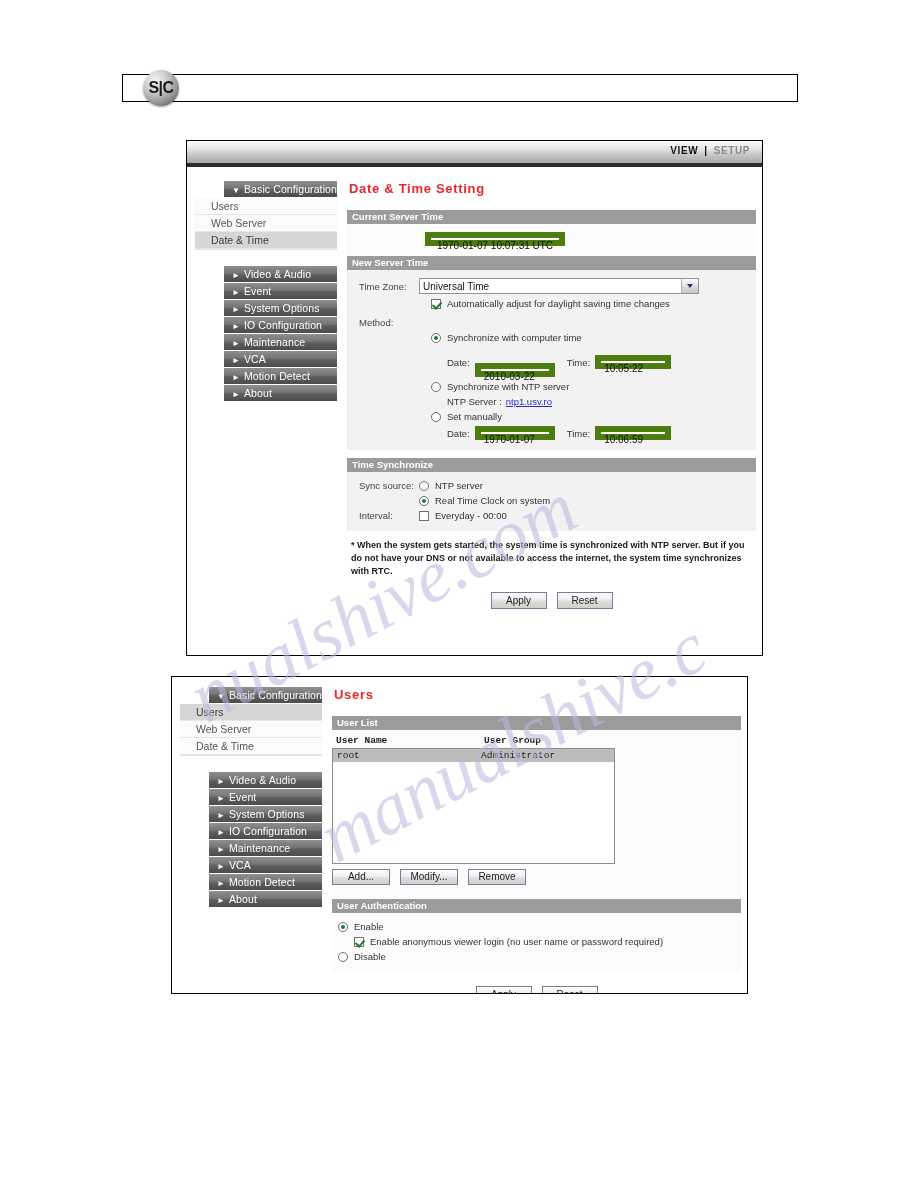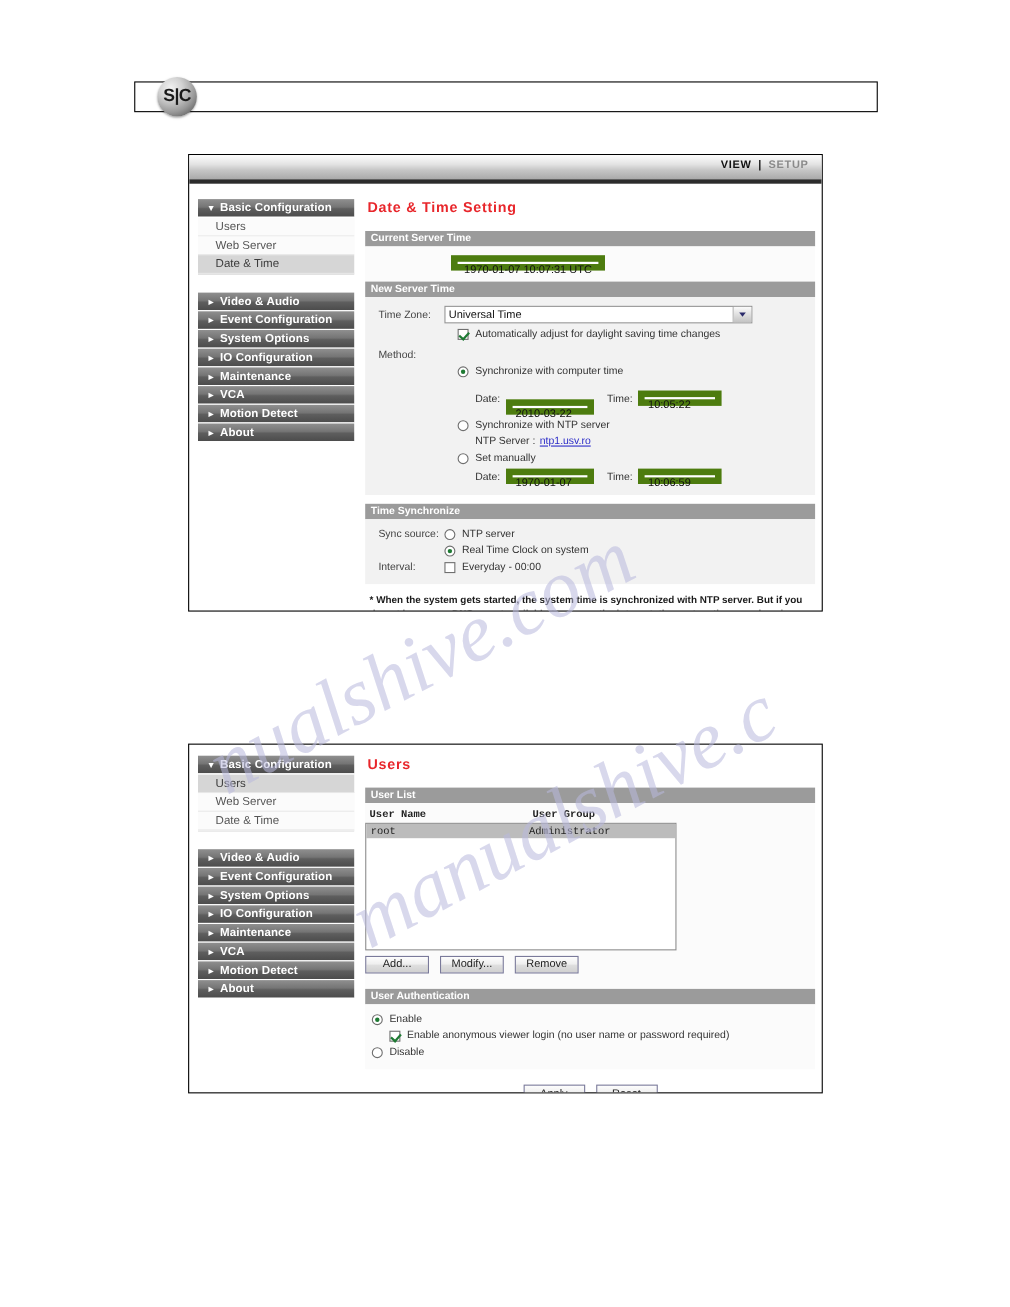--- a/index.html
+++ b/index.html
@@ -45,21 +45,21 @@
   }
 
   
   .panel {
     position: absolute;
     border: 1px solid #000;
     background: #ffffff;
     box-sizing: border-box;
     overflow: hidden;
   }
-  #panel-datetime { left: 171px; top: 140px; width: 577px; height: 416px; }
+  #panel-datetime { left: 186px; top: 140px; width: 577px; height: 516px; }
   #panel-users    { left: 171px; top: 676px; width: 577px; height: 318px; }
 
   
   .topbar {
     position: relative;
     height: 22px;
     background: linear-gradient(to bottom, #fdfdfd 0%, #e3e3e3 38%, #c6c6c6 62%, #a9a9a9 100%);
     border-bottom: 4px solid #2c2c2c;
     box-sizing: content-box;
   }
@@ -84,26 +84,27 @@
     width: 142px;
     margin-left: 8px;
     flex: 0 0 auto;
   }
   .nav-group-head {
     height: 17px;
     line-height: 17px;
     padding-left: 8px;
     color: #ffffff;
     font-size: 10.5px;
-    font-weight: bold;
+    font-weight: normal;
     background: linear-gradient(to bottom, #8f8f8f 0%, #757575 45%, #5e5e5e 55%, #4c4c4c 100%);
     border-bottom: 1px solid #ffffff;
     letter-spacing: 0.1px;
     position: relative;
     box-sizing: border-box;
+    margin-left: 29px;
   }
   .nav-group-head .tri {
     display: inline-block;
     width: 9px;
     color: #fff;
     font-size: 8px;
     margin-right: 3px;
   }
   .nav-sub {
     background: #f6f6f6;

